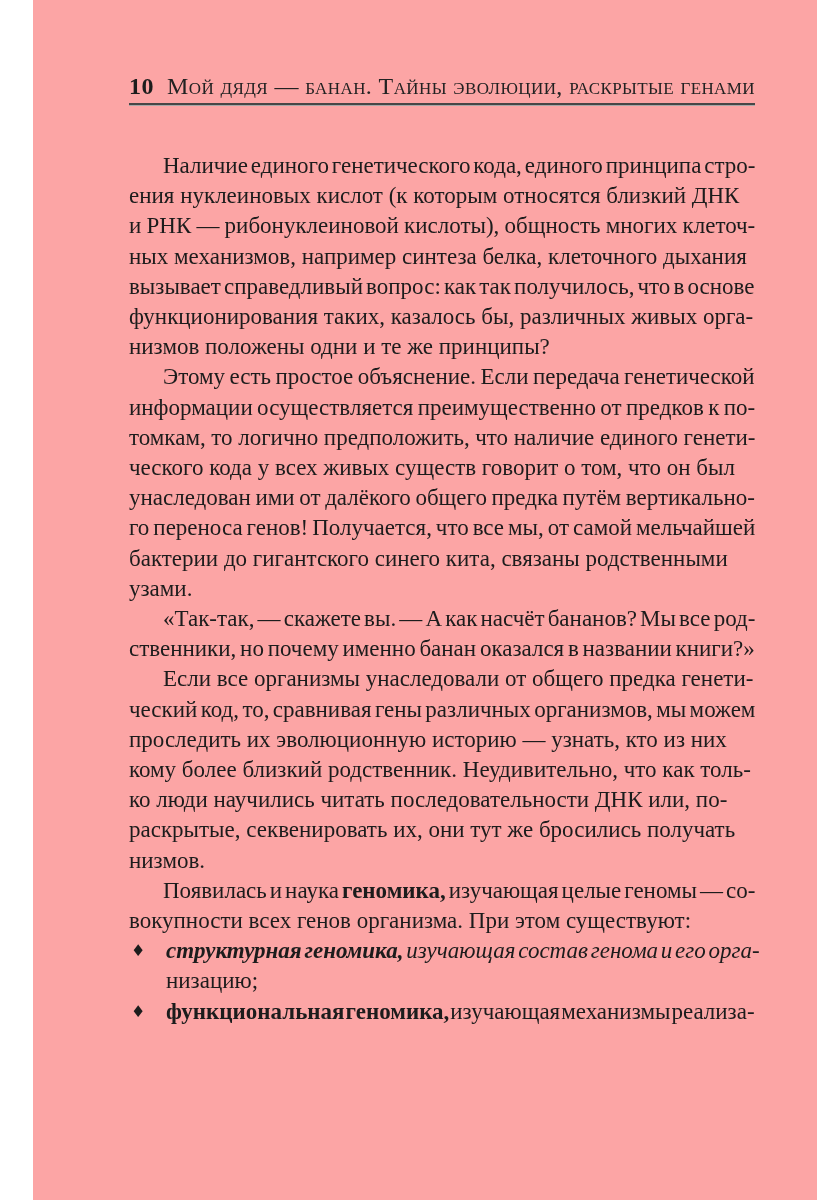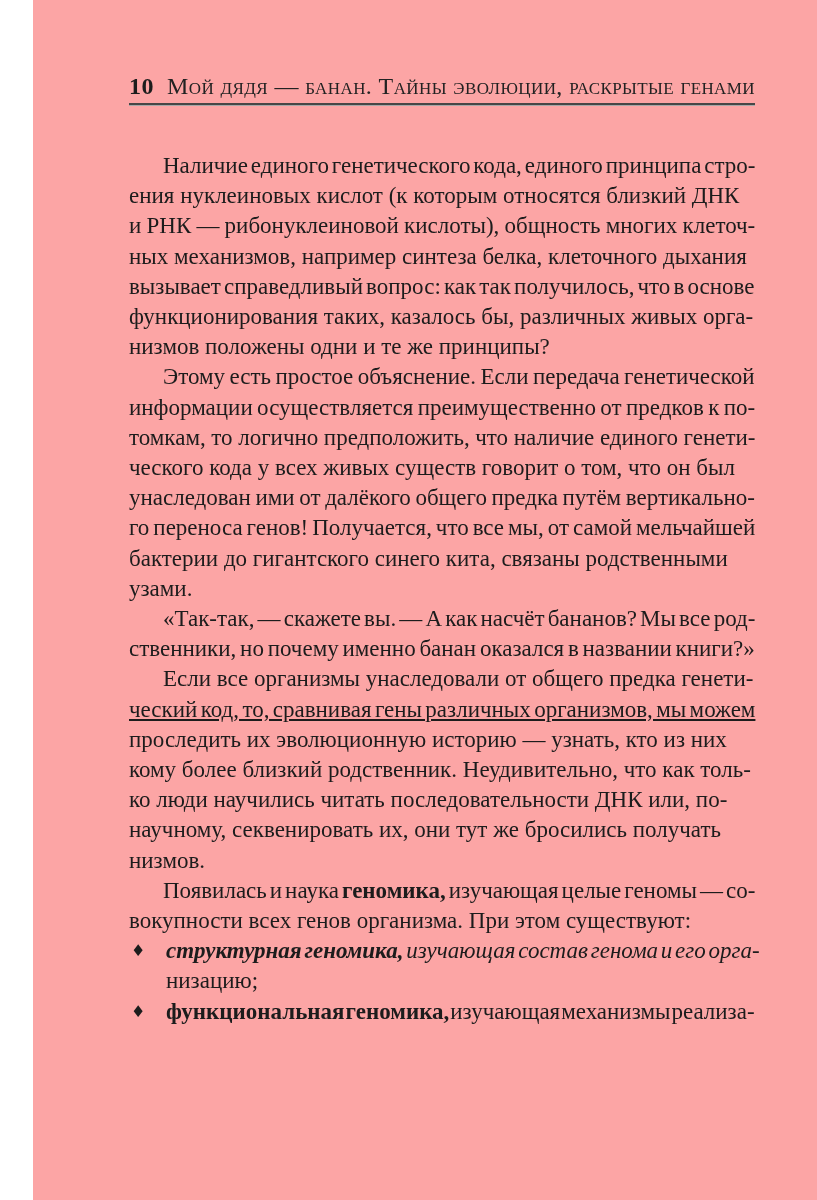--- a/index.html
+++ b/index.html
@@ -110,25 +110,25 @@
         <div class="jline" style="word-spacing: -1.77778px;">го переноса генов! Получается, что все мы, от самой мельчайшей</div>
         <div class="jline" style="word-spacing: 0px;">бактерии до гигантского синего кита, связаны родственными</div>
         <div class="jline last">узами.</div>
       </div>
       <div class="para indent">
         <div class="jline first" style="word-spacing: -2.63636px;">«Так-так, — скажете вы. — А как насчёт бананов? Мы все род-</div>
         <div class="jline last" style="word-spacing: -2px;">ственники, но почему именно банан оказался в названии книги?»</div>
       </div>
       <div class="para indent">
         <div class="jline first" style="word-spacing: 0px;">Если все организмы унаследовали от общего предка генети-</div>
-        <div class="jline" style="word-spacing: -2.375px; text-decoration: underline;">ческий код, то, сравнивая гены различных организмов, мы можем</div>
+        <div class="jline" style="word-spacing: -2.375px;">ческий код, то, сравнивая гены различных организмов, мы можем</div>
         <div class="jline" style="word-spacing: 0px;">проследить их эволюционную историю — узнать, кто из них</div>
         <div class="jline" style="word-spacing: 0px;">кому более близкий родственник. Неудивительно, что как толь-</div>
         <div class="jline" style="word-spacing: 0px;">ко люди научились читать последовательности ДНК или, по-</div>
-        <div class="jline" style="word-spacing: 0px;">научному, секвенировать их, они тут же бросились получать</div>
+        <div class="jline" style="word-spacing: 0px;">раскрытые, секвенировать их, они тут же бросились получать</div>
         <div class="jline last">низмов.</div>
       </div>
       <div class="para indent">
         <div class="jline first" style="word-spacing: -2.75px;">Появилась и наука <b>геномика,</b> изучающая целые геномы — со-</div>
         <div class="jline last">вокупности всех генов организма. При этом существуют:</div>
       </div>
       <div class="para bullet">
         <span class="bullet-glyph">♦</span>
         <div class="jline first" style="word-spacing: -3px; font-style: italic;"><b>структурная геномика,</b> изучающая состав генома и его орга-</div>
         <div class="jline last">низацию;</div>

